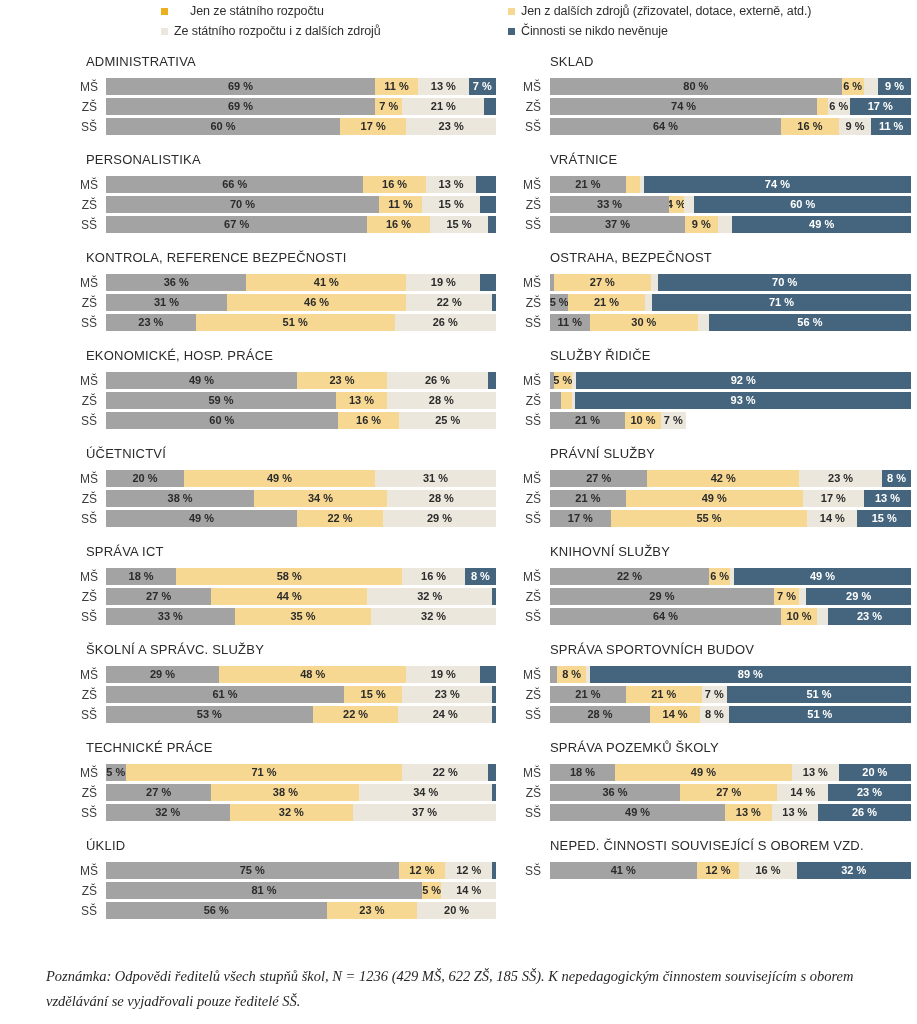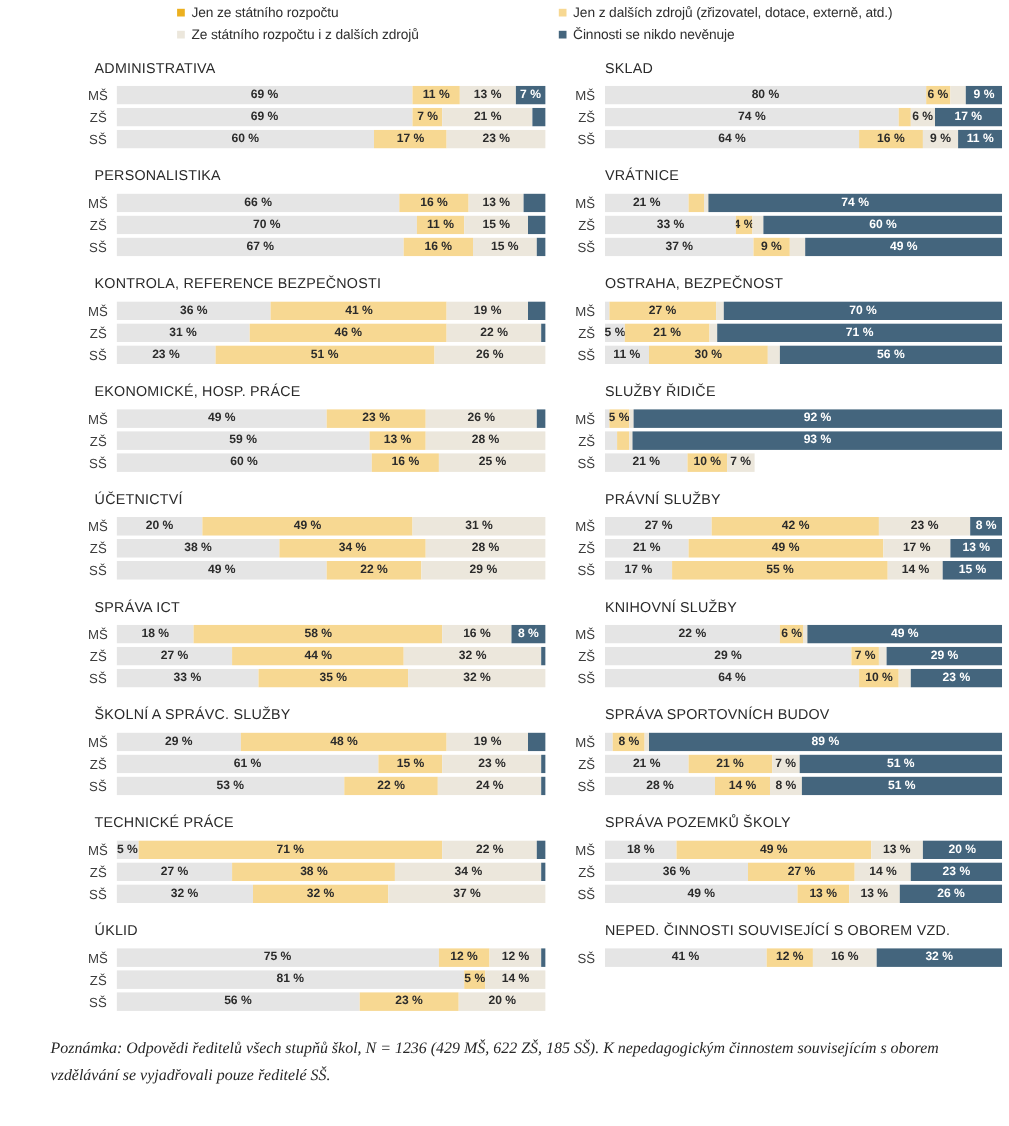--- a/index.html
+++ b/index.html
@@ -29,21 +29,21 @@
     font-size: 12.5px;
     color: #2f2f2f;
     white-space: nowrap;
     letter-spacing: -0.1px;
   }
   .legend-swatch {
     width: 7px; height: 7px;
     margin-right: 6px;
     flex: 0 0 auto;
   }
-  .lg-r0c0 { left: 161px; top: 4px; }
+  .lg-r0c0 { left: 161px; top: 4px; gap: 16px; }
   .lg-r1c0 { left: 161px; top: 24px; }
   .lg-r0c1 { left: 508px; top: 4px; }
   .lg-r1c1 { left: 508px; top: 24px; }
 
   
   .column {
     position: absolute;
     top: 54px;
     margin-left: 32px;
   }
@@ -89,31 +89,31 @@
     height: 100%;
     display: flex;
     align-items: center;
     justify-content: center;
     font-size: 11px;
     font-weight: bold;
     line-height: 1;
     overflow: hidden;
     white-space: nowrap;
   }
-  .seg-a { background: #e5e5e5; color: #2b2b2b; }
+  .seg-a { background: #a3a3a3; color: #2b2b2b; }
   .seg-b { background: #f7d892; color: #2b2b2b; }
   .seg-c { background: #ece7dc; color: #2b2b2b; }
   .seg-d { background: #44657d; color: #ffffff; }
 
   .group-gap { height: 14px; }
 
   
   #footnote {
     position: absolute;
-    left: 46px; top: 941px;
+    left: 46px; top: 964px;
     width: 840px;
     font-family: "Liberation Serif", serif;
     font-style: italic;
     font-size: 14.5px;
     line-height: 1.75;
     color: #262626;
   }
 </style>
 </head>
 <body>

